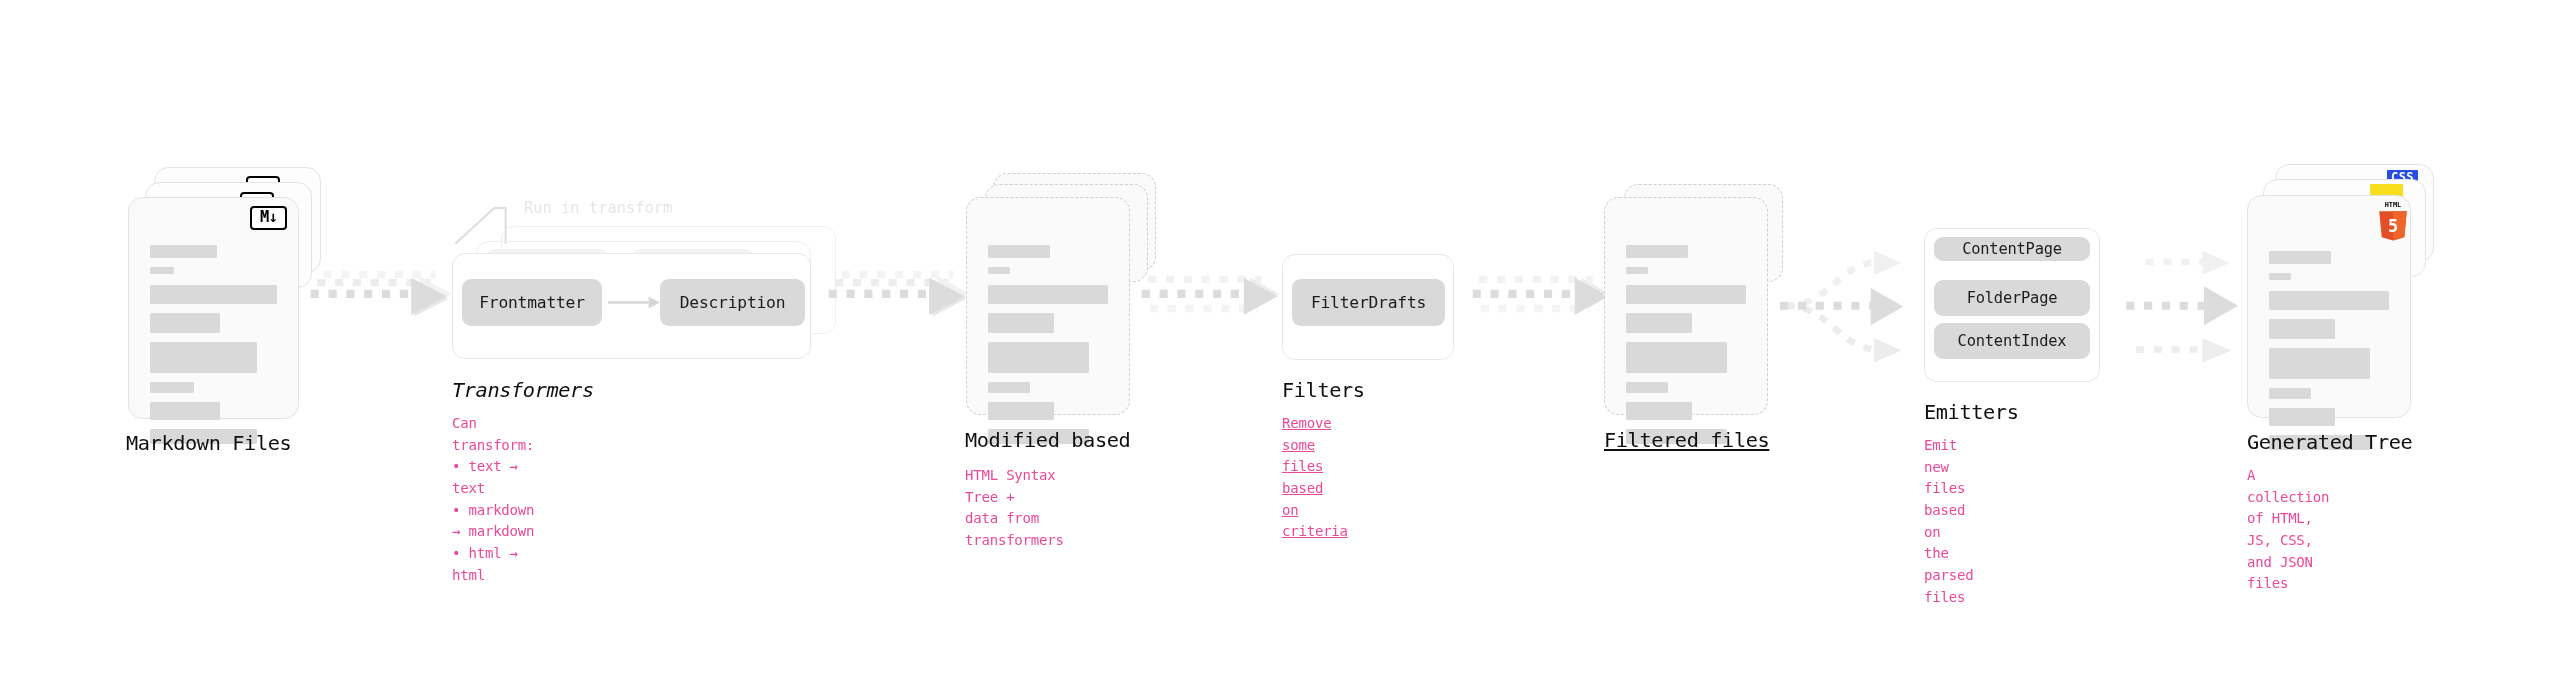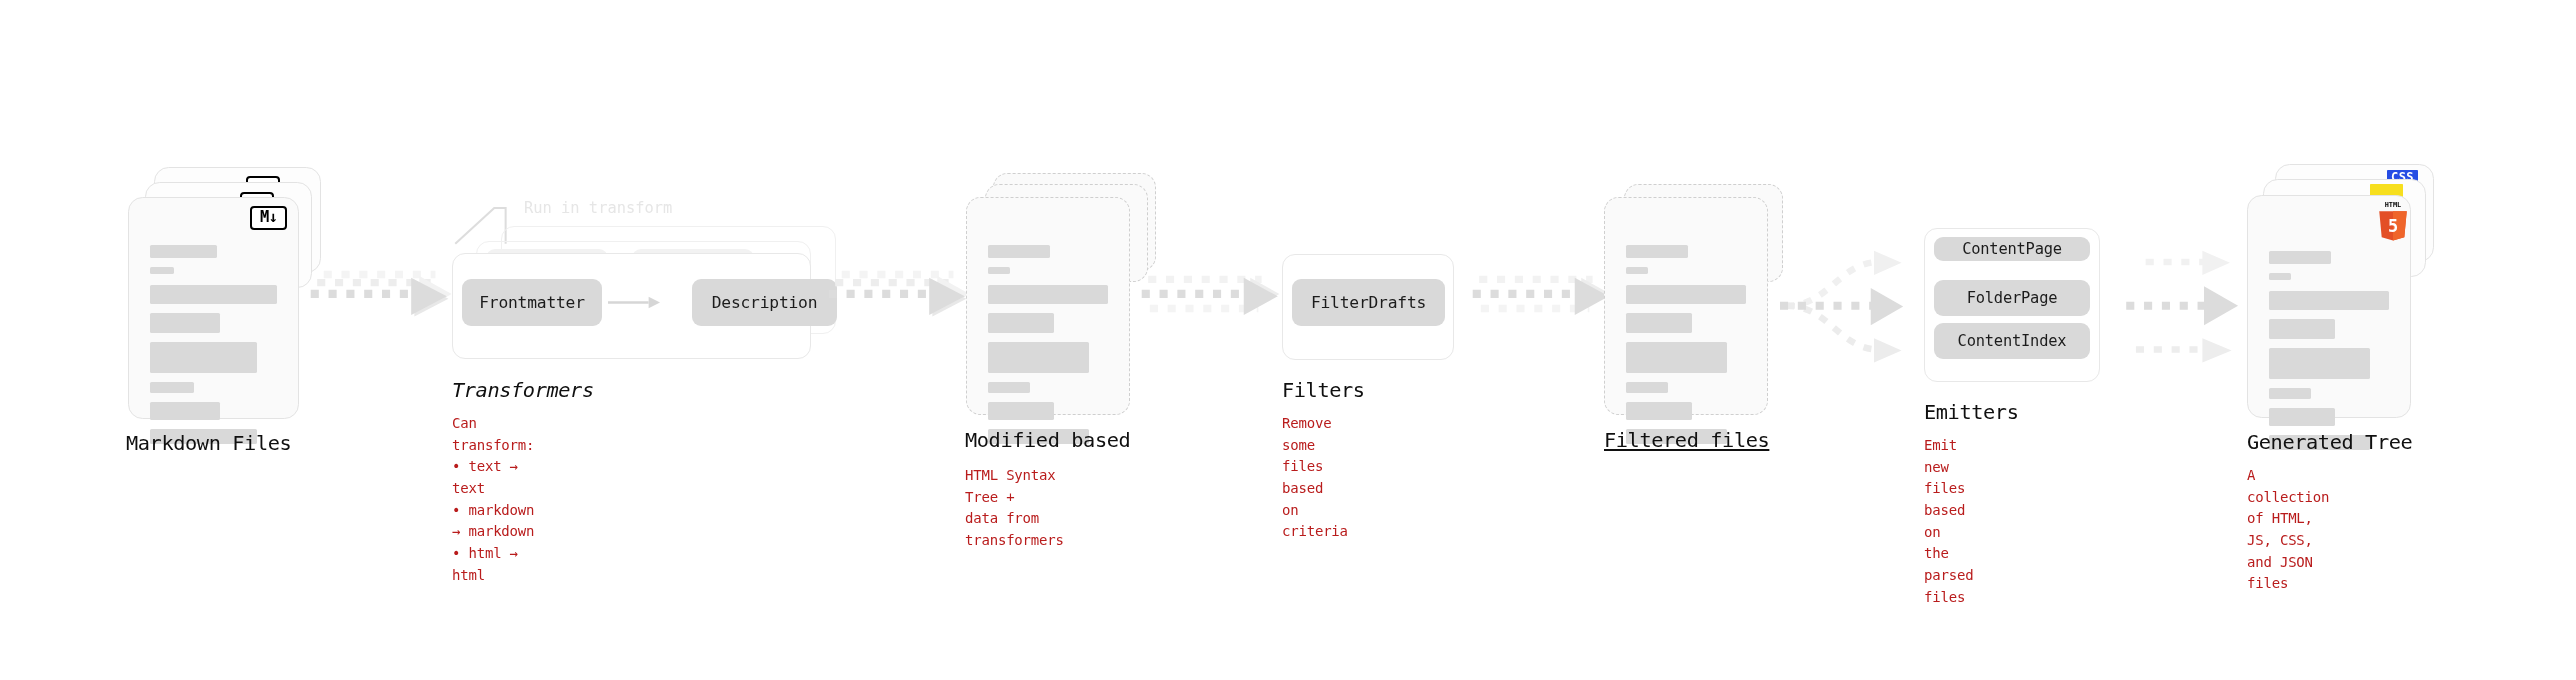--- a/index.html
+++ b/index.html
@@ -76,21 +76,21 @@
   .chip.ghost2 { background: #f2f2f2; color: transparent; }
 
   
   .title {
     position: absolute;
     font-size: 20.3px; color: #101010; white-space: nowrap;
     letter-spacing: -0.4px;
   }
   .subtitle {
     position: absolute;
-    font-size: 14px; color: #b91c1c; line-height: 1.55;
+    font-size: 14px; color: #ec4899; line-height: 1.55;
     white-space: pre-line; letter-spacing: -0.2px;
   }
   .parallel-label {
     position: absolute;
     font-size: 15.4px; color: #e6e6e6; white-space: nowrap;
   }
 
   svg { position: absolute; overflow: visible; }
 </style>
 </head>
@@ -162,21 +162,21 @@
       <polygon points="45,2 45,14 56,8" fill="#e8e8e8"></polygon>
       <line x1="2" y1="26" x2="47" y2="26" stroke="#e3e3e3" stroke-width="3"></line>
       <polygon points="47,20 47,32 58,26" fill="#e3e3e3"></polygon>
     </svg>
 
     <div class="stagebox" style="left:452px; top:253px; width:359px; height:106px;"></div>
 
     <div class="chip" style="left:462px; top:279px; width:140px; height:47px;">
       <span>Frontmatter</span>
     </div>
-    <div class="chip" style="left:660px; top:279px; width:145px; height:47px;margin-left:32px;">
+    <div class="chip" style="left:660px; top:279px; width:145px; height:47px;">
       <span>Description</span>
     </div>
 
     <svg style="left:608px; top:296px; width:65px; height:19.5px;" viewBox="0 0 80 24" width="65" height="19.5">
       <line x1="0" y1="8" x2="50" y2="8" stroke="#d6d6d6" stroke-width="3"></line>
       <polygon points="50,1 50,15 64,8" fill="#d6d6d6"></polygon>
     </svg>
 
     <div class="title" style="left:452px; top:378px;font-style:italic;">Transformers</div>
     <div class="subtitle" style="left:452px; top:413px;">Can transform:
@@ -229,21 +229,21 @@
     <polygon points="136,12 136,52 172,32" fill="#ededed"></polygon>
     <polygon points="128,12 128,58 170,35" fill="#dcdcdc"></polygon>
   </svg>
 
   <div class="node">
     <div class="stagebox" style="left:1282px; top:254px; width:172px; height:106px;"></div>
     <div class="chip" style="left:1292px; top:279px; width:153px; height:47px;">
       <span>FilterDrafts</span>
     </div>
     <div class="title" style="left:1282px; top:378px;">Filters</div>
-    <div class="subtitle" style="left:1282px; top:413px;">Remove some files based
+    <div class="subtitle" style="left:1282px; top:413px;text-decoration:underline;">Remove some files based
 on criteria</div>
   </div>
 
   <svg style="left:1471px; top:268px; width:146px; height:81px;" viewBox="0 0 180 100" width="146" height="81">
     <g stroke="#f2f2f2" stroke-width="9" stroke-dasharray="10 12" fill="none">
       <line x1="10" y1="14" x2="150" y2="14"></line>
     </g>
     <line x1="2" y1="32" x2="148" y2="32" stroke="#dcdcdc" stroke-width="10" stroke-dasharray="10 12"></line>
     <g stroke="#f4f4f4" stroke-width="9" stroke-dasharray="10 12" fill="none">
       <line x1="12" y1="50" x2="146" y2="50"></line>

